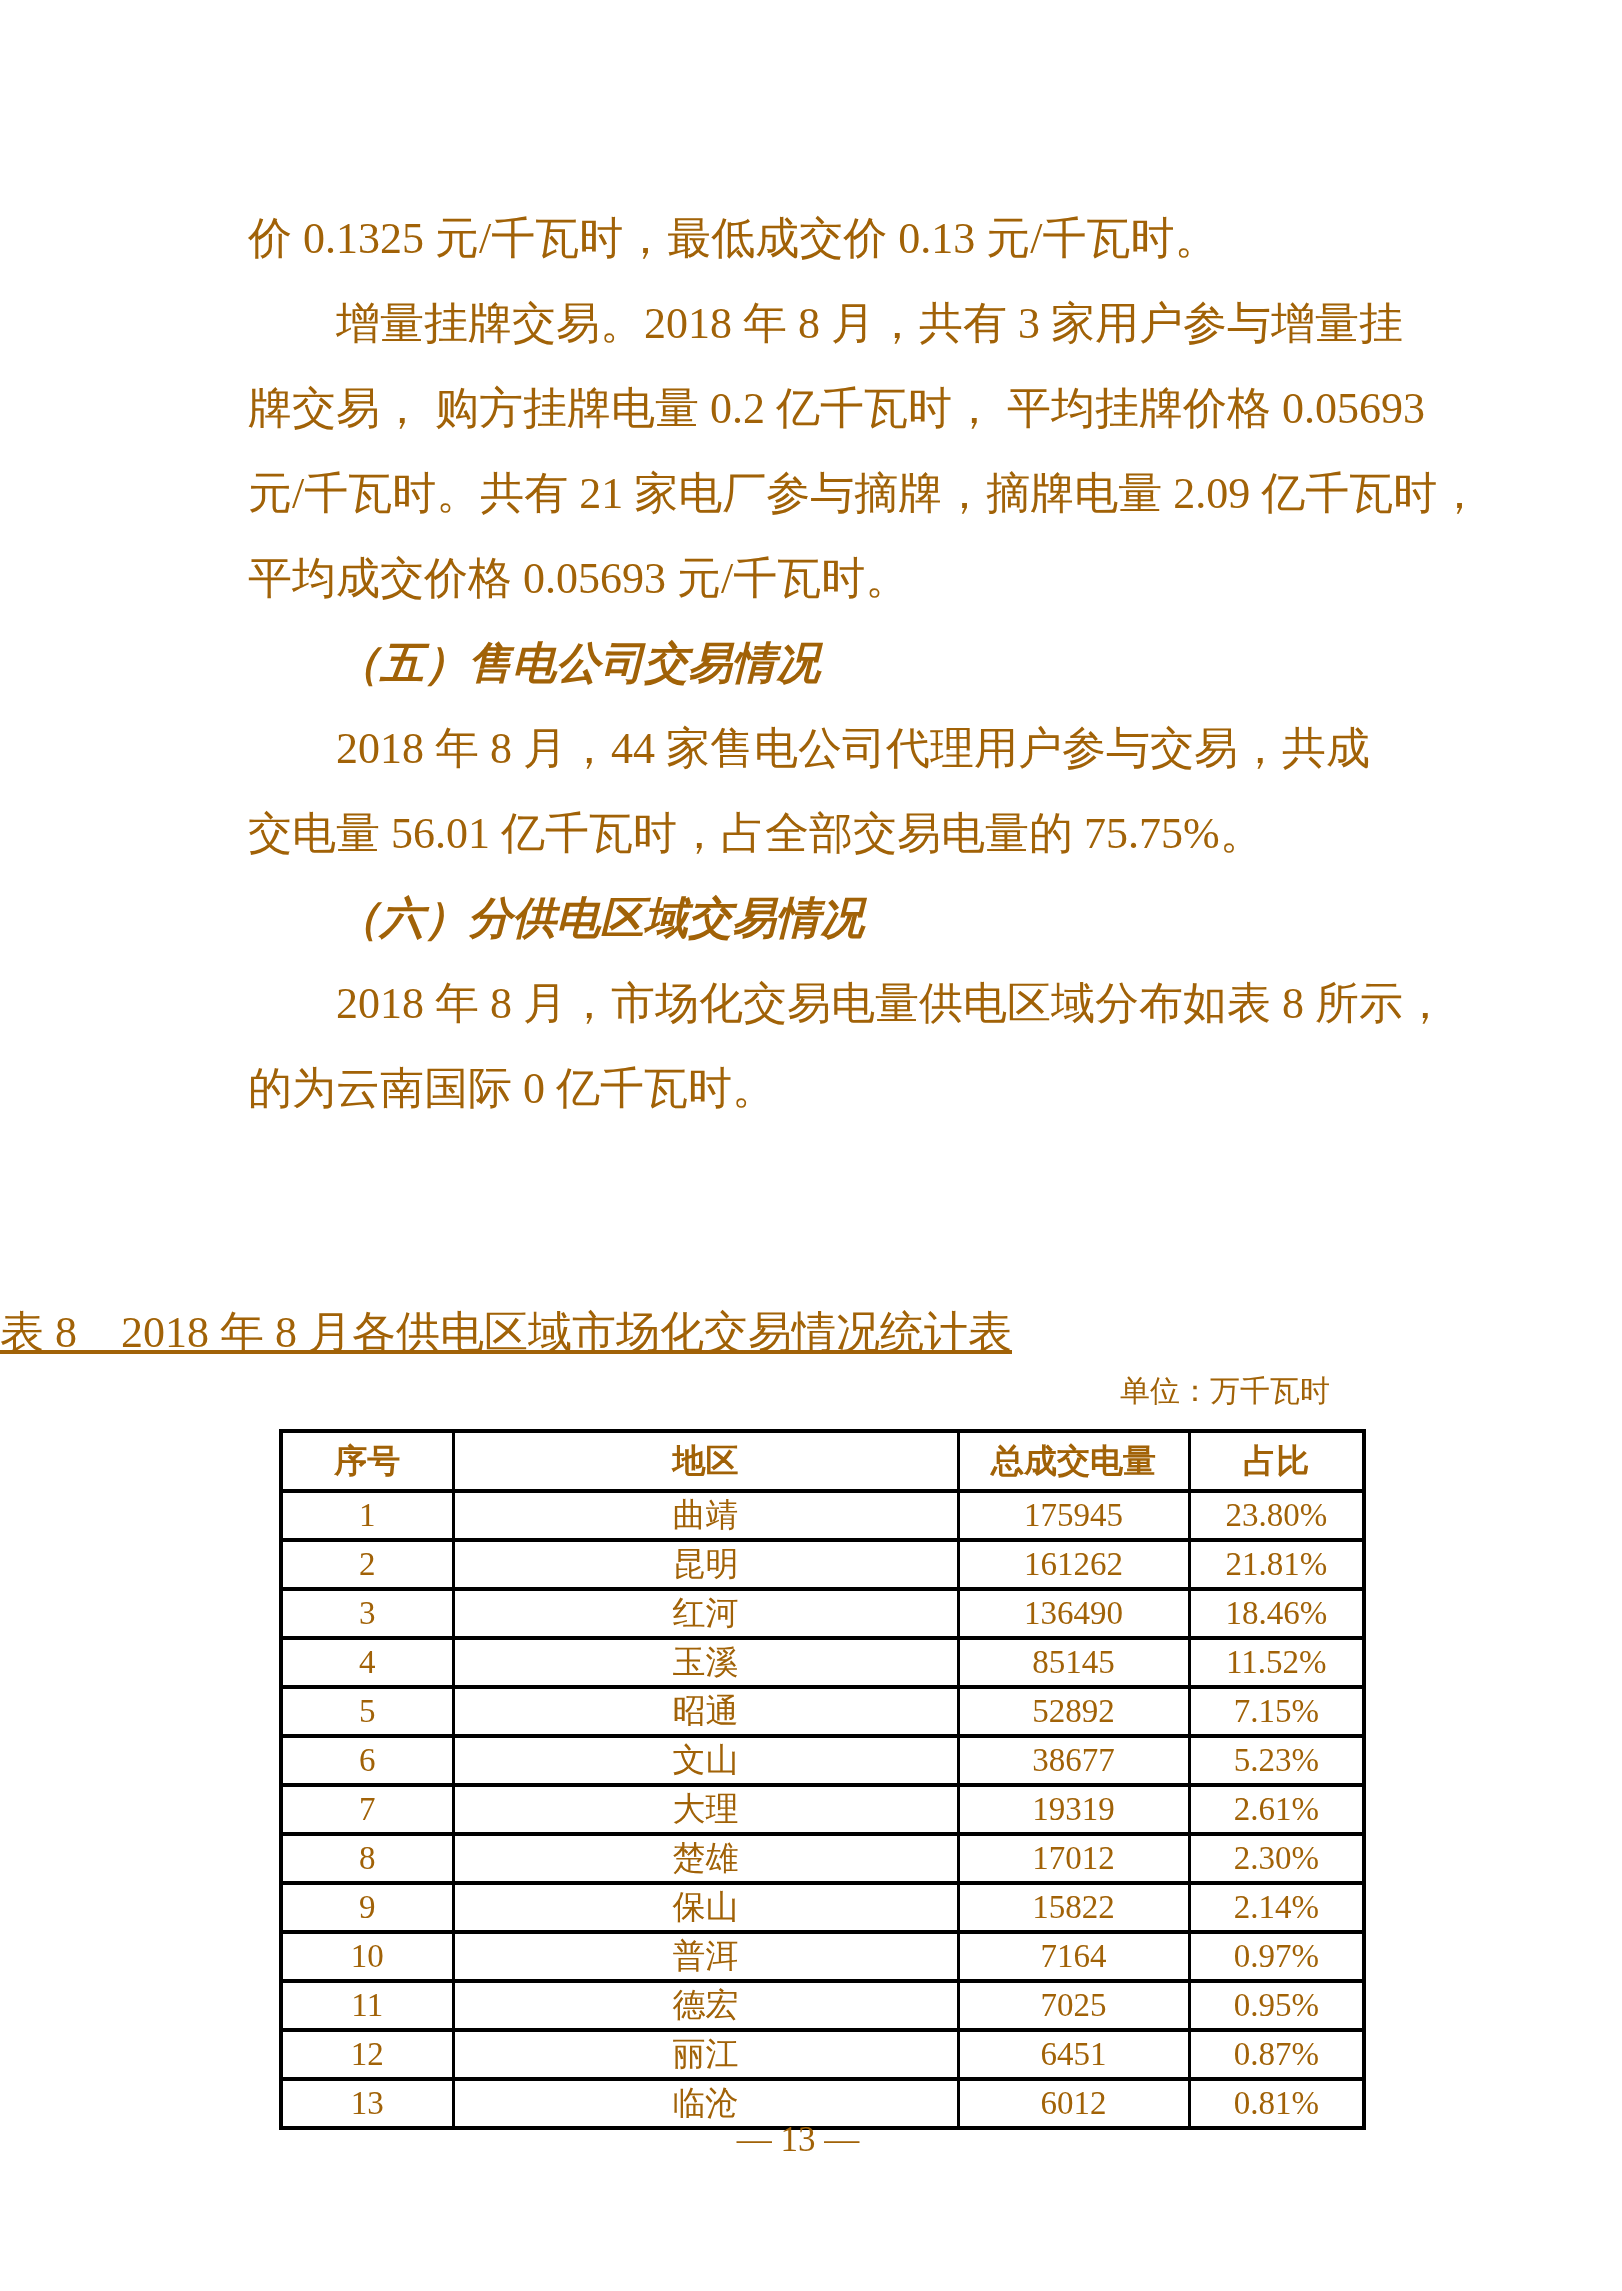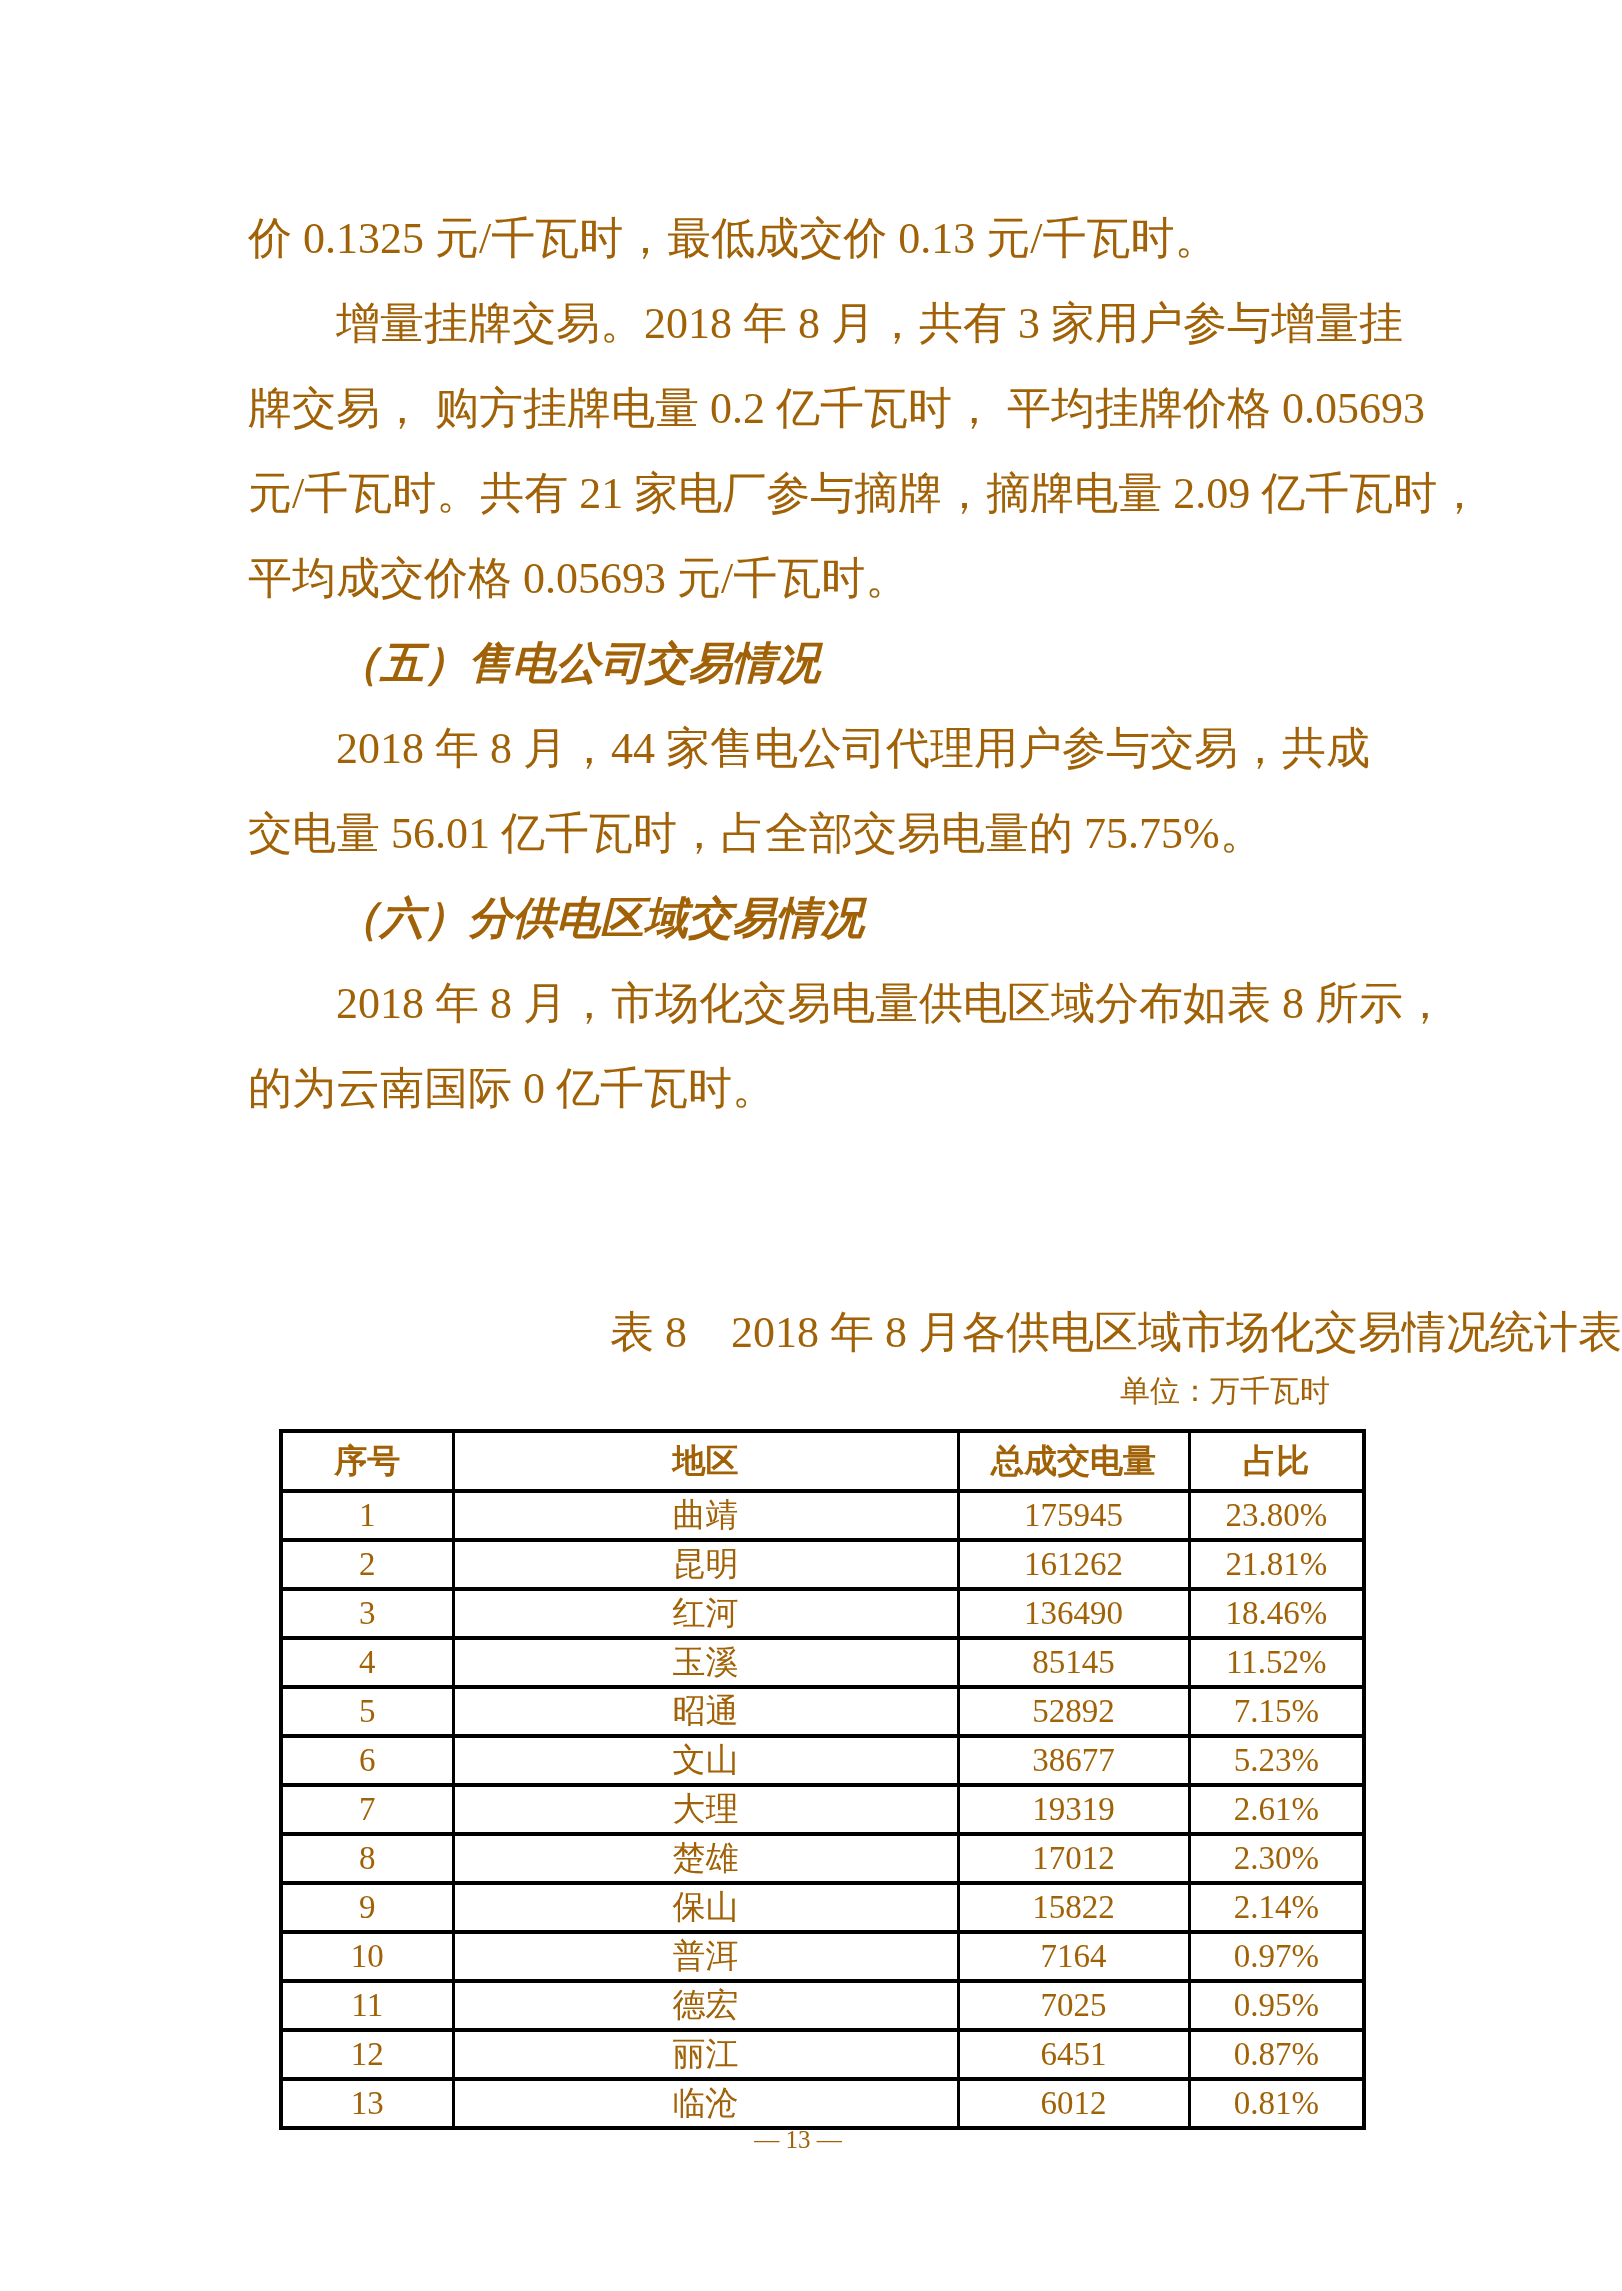--- a/index.html
+++ b/index.html
@@ -31,23 +31,24 @@
     font-weight: bold;
     text-indent: 88px;
     font-style: italic;
   }
   .lead-bold { font-weight: normal; margin-top: 40px; }
   .table-caption {
     position: absolute;
     left: 0;
     top: 1308px;
     width: 1622px;
-    text-align: right;
+    text-align: left;
     font-size: 44px;
     line-height: 49px;
+    text-decoration: underline;
   }
   .unit-note {
     position: absolute;
     left: 279px;
     top: 1373px;
     width: 1051px;
     text-align: right;
     font-size: 30px;
     line-height: 35px;
   }
@@ -82,21 +83,21 @@
   table.region-table td {
     height: 38px;
     font-weight: normal;
   }
   .page-number {
     position: absolute;
     left: 0;
     top: 2120px;
     width: 1596px;
     text-align: center;
-    font-size: 25px;
+    font-size: 35px;
     line-height: 39px;
   }
 </style>
 </head>
 <body>
 
 <div class="page">
 
   <div class="doc-body">
       <div class="line "><span>价 0.1325 元/千瓦时，最低成交价 0.13 元/千瓦时。</span></div>

